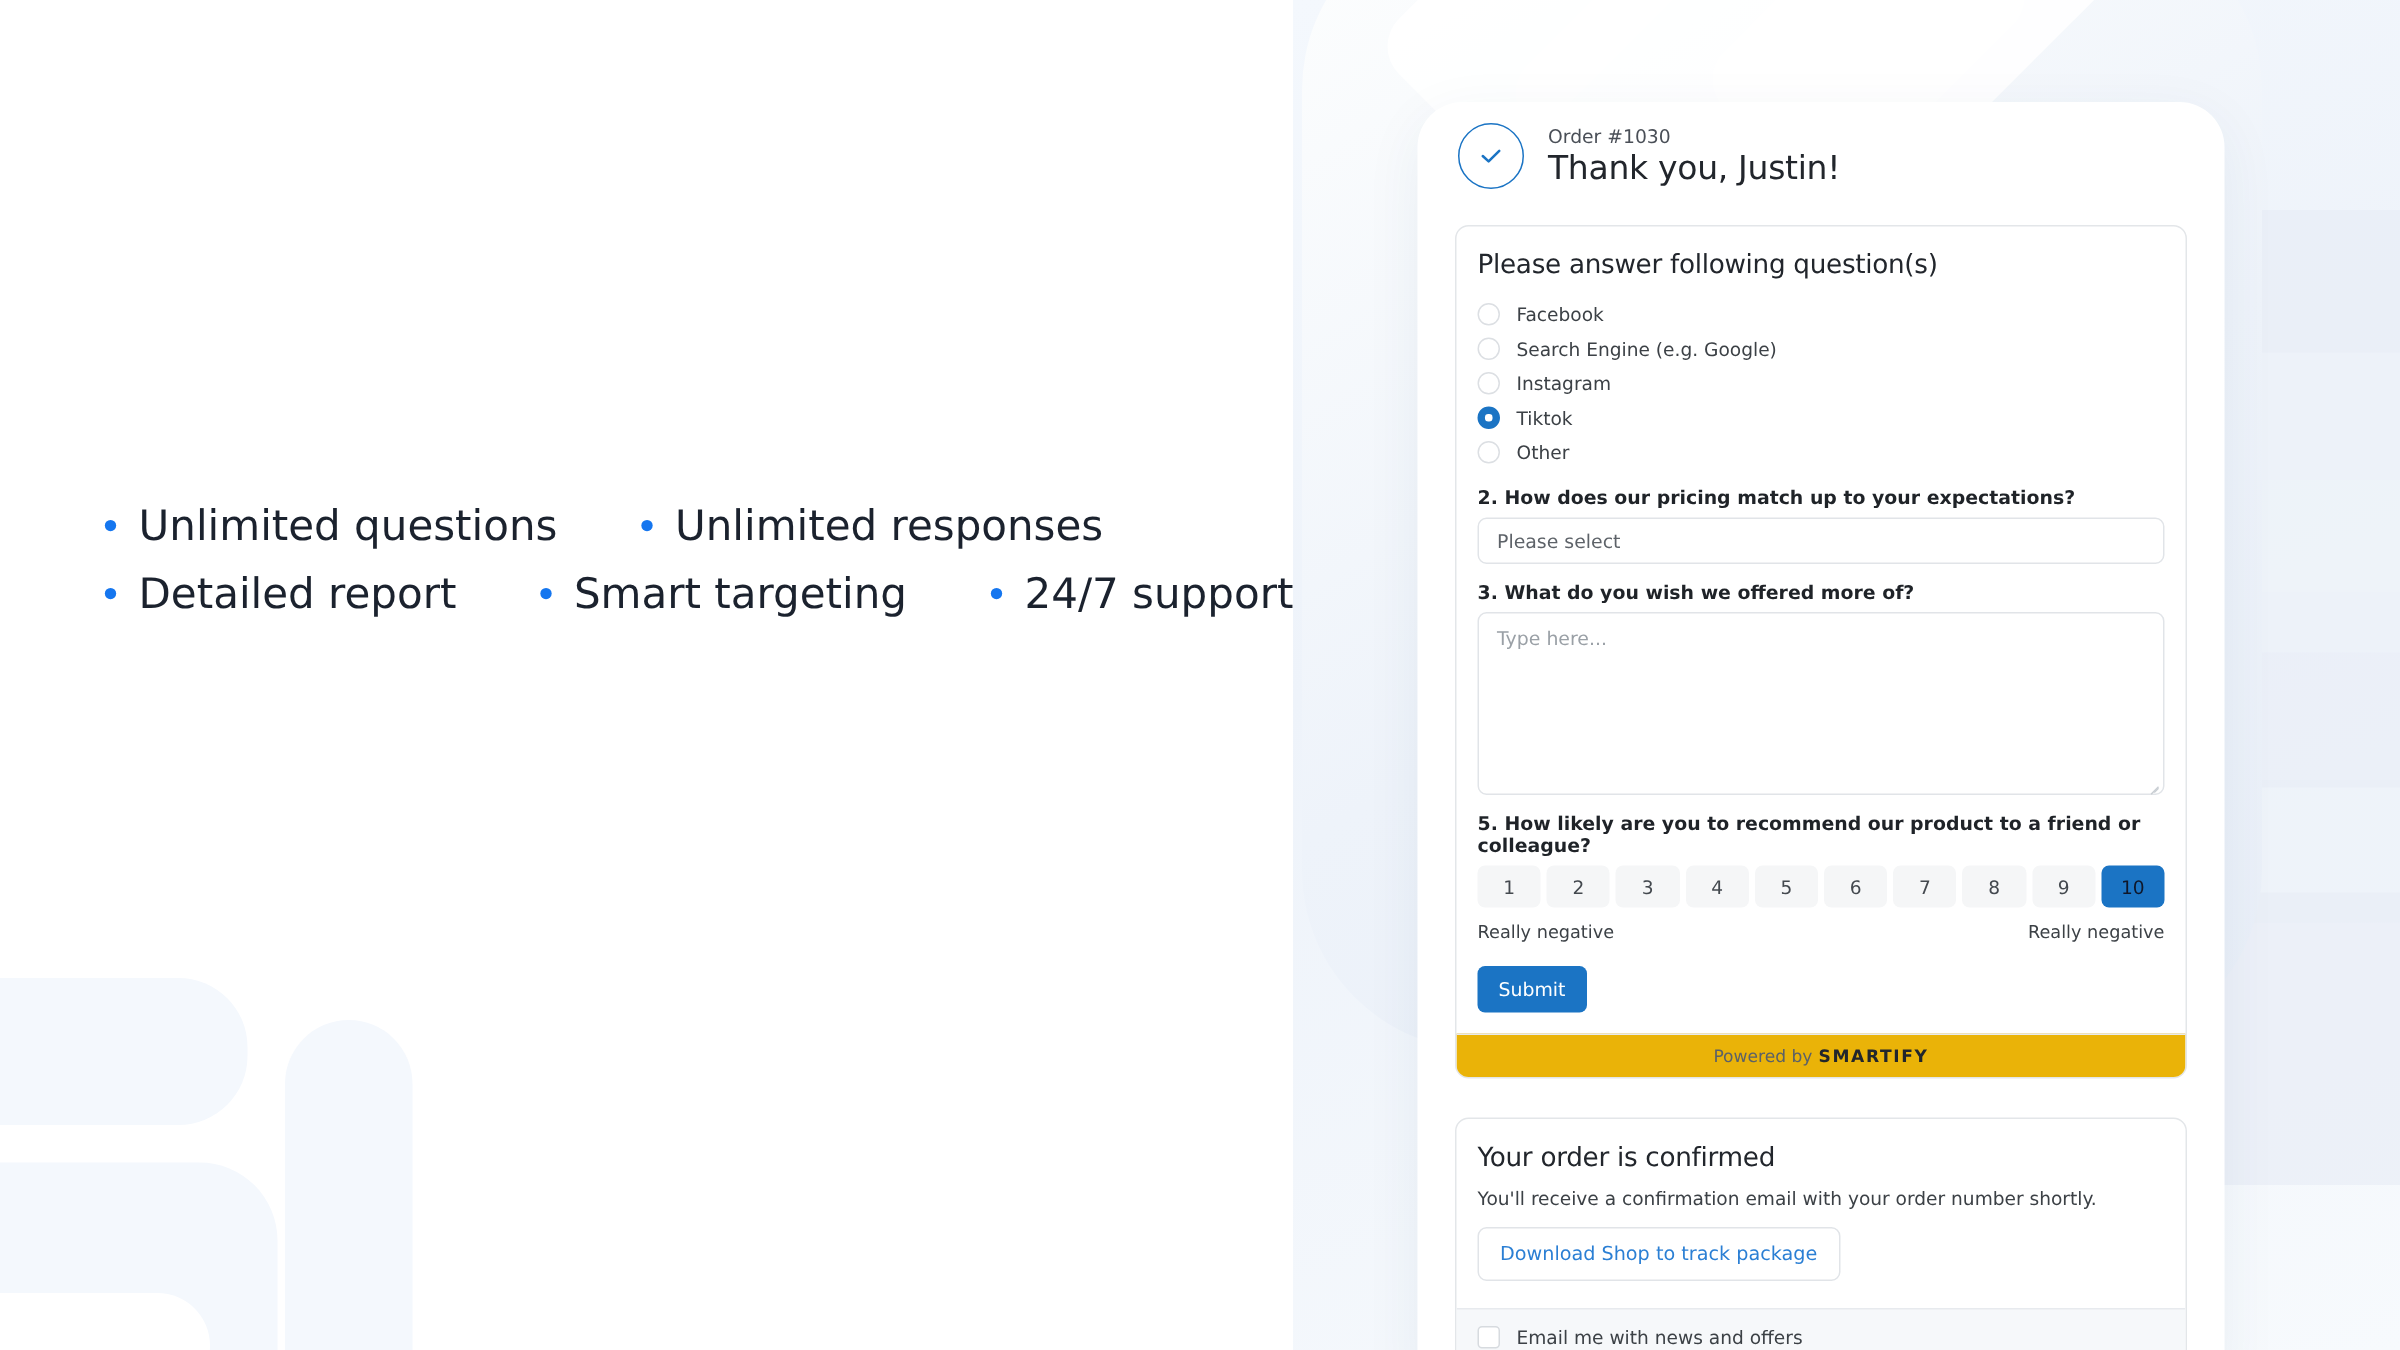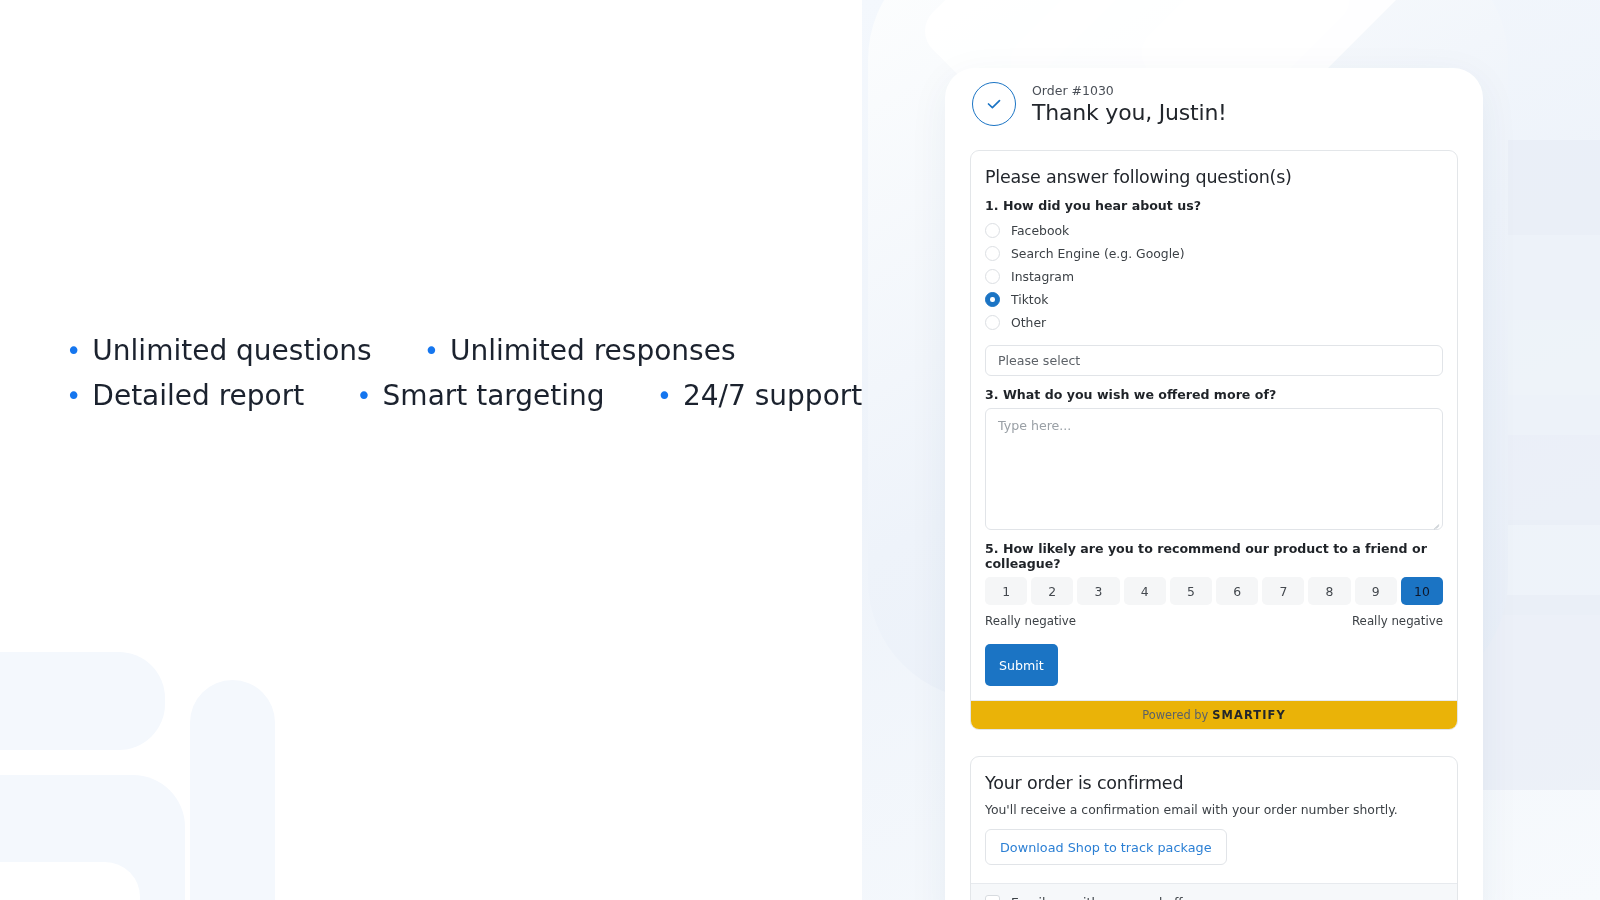--- a/index.html
+++ b/index.html
@@ -307,21 +307,21 @@
     color: #3c4146;
     font-family: "DejaVu Sans", sans-serif;
     gap: 16px;
   }
 
   .submit-btn {
     margin-top: 16px;
     display: inline-flex;
     align-items: center;
     justify-content: center;
-    height: 42px;
+    height: 31px;
     padding: 0 14px;
     border-radius: 5px;
     background: #1b74c4;
     color: #fff;
     font-size: 12.6px;
     font-family: "DejaVu Sans", sans-serif;
     border: none;
     cursor: pointer;
   }
 
@@ -455,21 +455,20 @@
       </div>
     </div>
 
     <div class="card">
       <div class="card-body">
 
         <div class="card-title">Please answer following question(s)</div>
 
         
         <div class="q-block">
-          <div class="q-label">1. How did you hear about us?</div>
 
           <div class="radio-row">
             <span class="radio"></span>
             <span class="radio-label">Facebook</span>
           </div>
           <div class="radio-row">
             <span class="radio"></span>
             <span class="radio-label">Search Engine (e.g. Google)</span>
           </div>
           <div class="radio-row">
@@ -481,20 +480,21 @@
             <span class="radio-label">Tiktok</span>
           </div>
           <div class="radio-row">
             <span class="radio"></span>
             <span class="radio-label">Other</span>
           </div>
         </div>
 
         
         <div class="q-block">
+          <div class="q-label">2. How does our pricing match up to your expectations?</div>
           <div class="select-box">
             <span>Please select</span>
           </div>
         </div>
 
         
         <div class="q-block">
           <div class="q-label">3. What do you wish we offered more of?</div>
           <div class="textarea-box">
             <span>Type here...</span>

